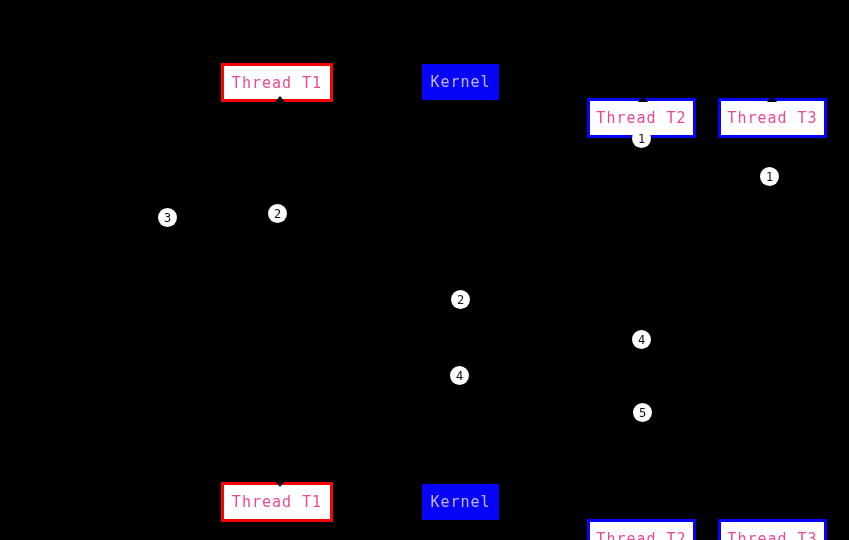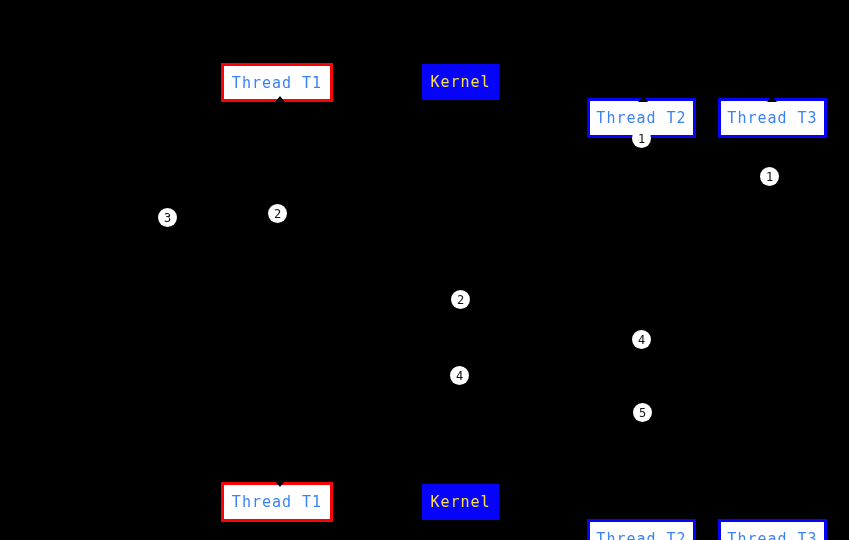--- a/index.html
+++ b/index.html
@@ -17,29 +17,29 @@
   }
   .entity {
     position: absolute;
     display: flex;
     align-items: center;
     justify-content: center;
     background: #ffffff;
     box-sizing: border-box;
     font-size: 15px;
     letter-spacing: 1px;
-    color: #3b82f6;
+    color: #ec4899;
     white-space: nowrap;
   }
   .entity.red-border  { border: 3px solid #fb0207; }
   .entity.blue-border { border: 3px solid #0504f8; margin-top: 36px; }
   .entity.kernel {
     background: #0504f8;
     border: none;
-    color: #fde047;
+    color: #c4b5fd;
   }
   .marker {
     position: absolute;
     width: 19px;
     height: 19px;
     border-radius: 50%;
     background: #ffffff;
     display: flex;
     align-items: center;
     justify-content: center;

